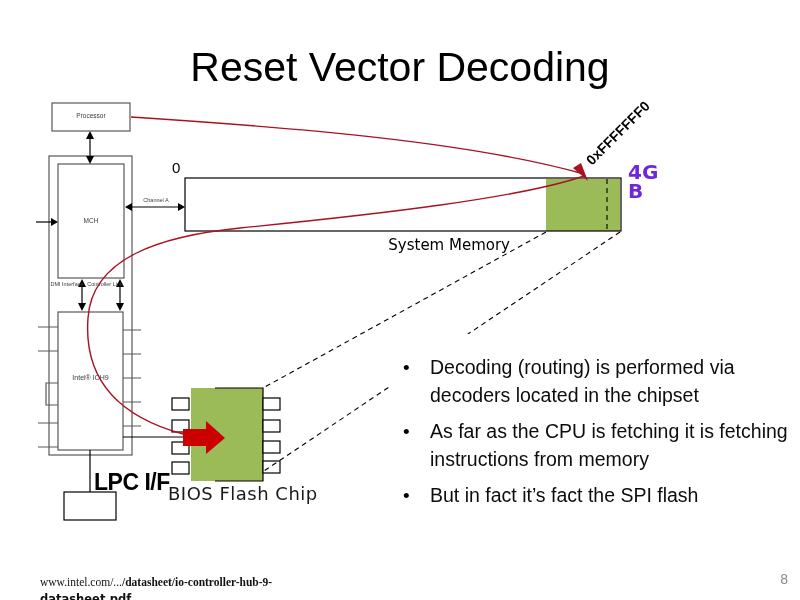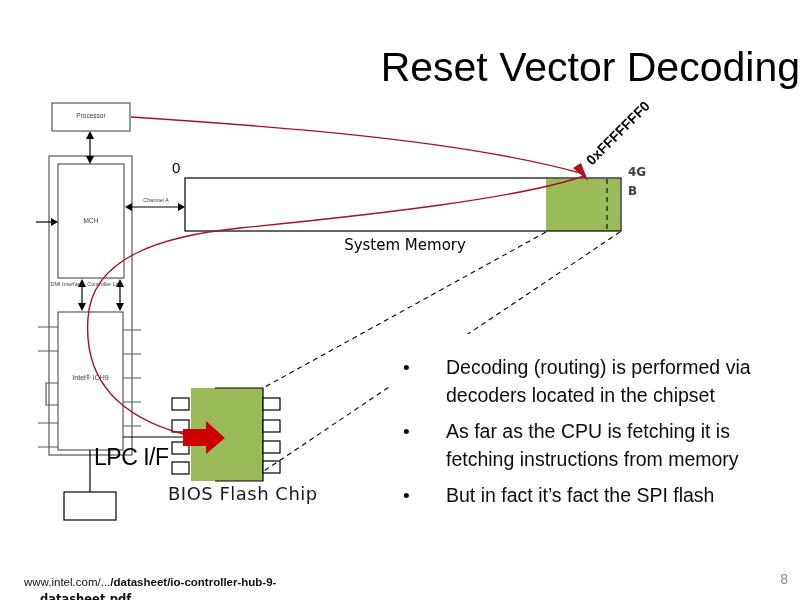--- a/index.html
+++ b/index.html
@@ -1,55 +1,55 @@
 <!DOCTYPE html>
 <html style="--flash_green: #9bbb59; --arrow_red: #cc0000; --curve_red: #aa1122; --box_gray: #595959;"><head>
 <meta charset="utf-8">
 <style>
   html,body{margin:0;padding:0;background:#ffffff;}
   body{width:800px;height:600px;overflow:hidden;position:relative;
        font-family:"Liberation Sans",sans-serif;color:#000;}
   .abs{position:absolute;}
   #slide{position:absolute;inset:0;width:800px;height:600px;background:#fff;overflow:hidden;}
 
-  #title{left:0;right:0;top:44px;text-align:right;font-size:41px;font-weight:400;
+  #title{left:0;right:0;top:44px;text-align:center;font-size:41px;font-weight:400;
          letter-spacing:0px;color:#000;}
 
   svg#diagram{left:0;top:0;width:800px;height:600px;}
 
   
   .lab{position:absolute;color:#3d3d3d;text-align:center;}
   #processor-label{left:52px;top:112px;width:78px;font-size:6.5px;}
   #mch-label{left:58px;top:217px;width:66px;font-size:6.5px;}
   #ich-label{left:58px;top:374px;width:65px;font-size:7px;}
   #channel-a-label{left:128px;top:197px;width:56px;font-size:5.5px;}
   #dmi-label{left:50px;top:280px;width:34px;font-size:5.5px;line-height:9px;}
   #ctrl-label{left:86px;top:280px;width:38px;font-size:5.5px;line-height:9px;}
 
   #zero-label{left:172px;top:159px;font-size:15px;color:#000;}
-  #sysmem-label{left:300px;top:236px;width:210px;text-align:center;font-size:15px;
+  #sysmem-label{left:300px;top:236px;width:210px;text-align:right;font-size:15px;
                 font-family:"DejaVu Sans",sans-serif;color:#000;}
-  #fourgb-label{left:628px;top:163px;font-size:12px;font-weight:bold;line-height:19px;
-                font-family:"DejaVu Sans",sans-serif;color:#404040;}
+  #fourgb-label{left:628px;top:163px;font-size:20px;font-weight:bold;line-height:19px;
+                font-family:"DejaVu Sans",sans-serif;color:#6d28d9;}
   #addr-label{left:594px;top:153px;height:15px;line-height:15px;font-size:14px;font-weight:bold;
               transform-origin:0 100%;transform:rotate(-45deg);white-space:nowrap;color:#000;}
-  #lpc-label{left:94px;top:444px;font-size:23px;font-weight:normal;letter-spacing:-0.5px;color:#000;}
+  #lpc-label{left:94px;top:469px;font-size:23px;font-weight:bold;letter-spacing:-0.5px;color:#000;}
   #bios-label{left:168px;top:483px;font-size:18px;font-family:"DejaVu Sans",sans-serif;
               letter-spacing:0.5px;color:#1a1a1a;}
 
   
   #bullets{left:390px;top:334px;width:406px;height:236px;background:#fff;
            padding:20px 0 0 13px;box-sizing:border-box;}
   .bullet-item{display:flex;margin-bottom:9px;}
   .bullet-dot{width:27px;flex:0 0 27px;font-size:19px;line-height:27.5px;}
-  .bullet-text{font-size:19.5px;line-height:27.5px;color:#0d0d0d;margin-left:16px;}
+  .bullet-text{font-size:19.5px;line-height:27.5px;color:#0d0d0d;}
 
   
-  #footer-line1{left:24px;top:576px;font-size:11.5px;white-space:nowrap;
-                font-family:Liberation Sans, sans-serif;color:#111;}
+  #footer-line1{left:40px;top:576px;font-size:11.5px;white-space:nowrap;
+                font-family:Liberation Serif, serif;color:#111;}
   #footer-line1 b, #footer-line2{font-weight:bold;}
   #footer-line2{left:40px;top:592px;font-size:11.5px;white-space:nowrap;
                 font-family:"DejaVu Sans",sans-serif;color:#111;}
   #page-number{right:12px;top:571px;font-size:14px;color:#8a8a8a;}
 </style>
 </head>
 <body>
 
 <div id="slide">
 

